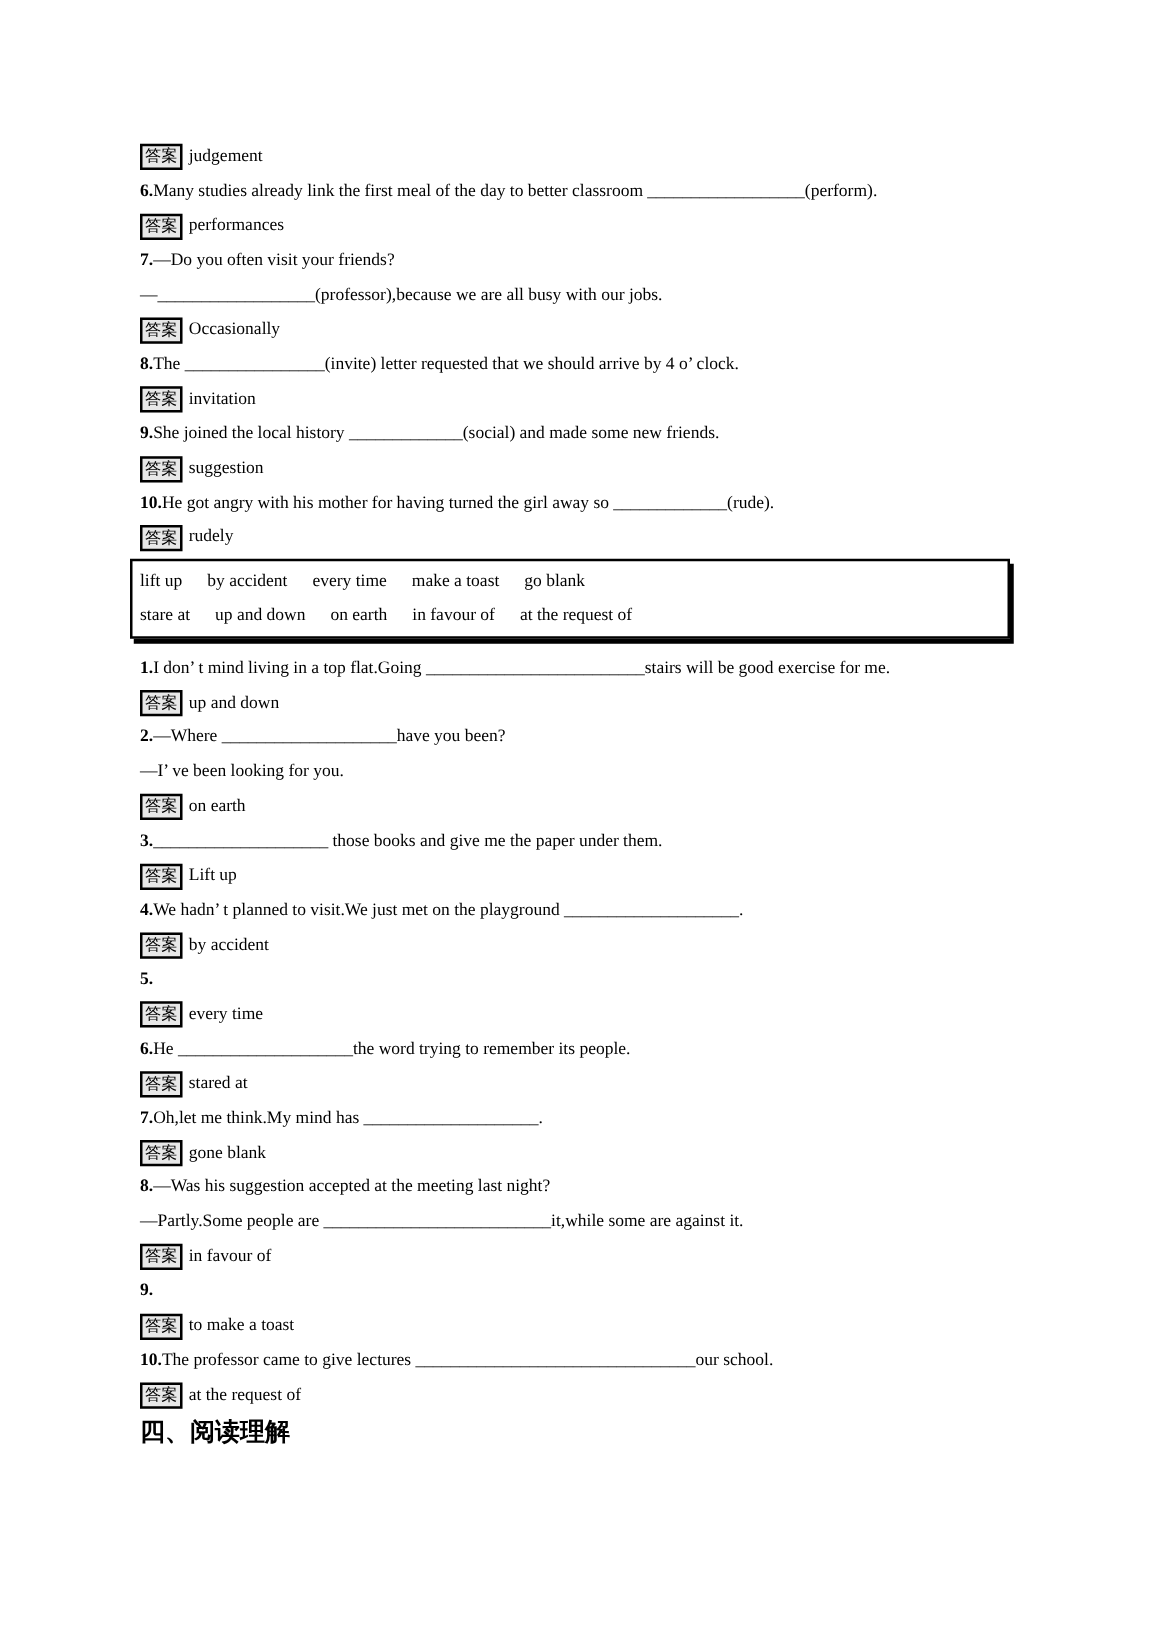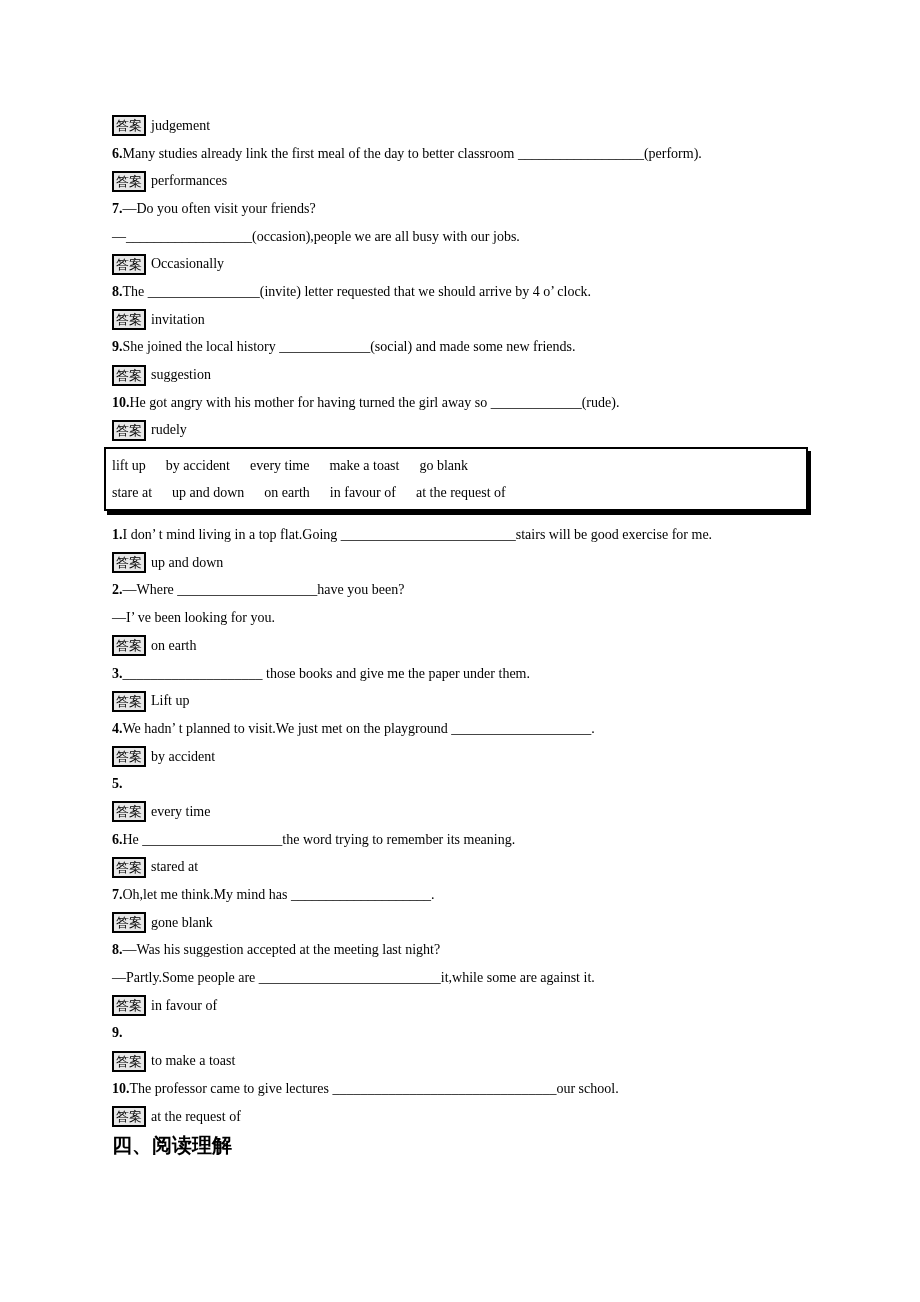--- a/index.html
+++ b/index.html
@@ -38,21 +38,21 @@
 </style>
 </head>
 <body>
 
 <div class="doc">
 
   <div class="line"><span class="abox">答案</span><span>judgement</span></div>
   <div class="line"><span class="qnum">6.</span><span>Many studies already link the first meal of the day to better classroom __________________(perform).</span></div>
   <div class="line"><span class="abox">答案</span><span>performances</span></div>
   <div class="line"><span class="qnum">7.</span><span>—Do you often visit your friends?</span></div>
-  <div class="line"><span>—__________________(occasion),people we are all busy with our jobs.</span></div>
+  <div class="line"><span>—__________________(professor),because we are all busy with our jobs.</span></div>
   <div class="line"><span class="abox">答案</span><span>Occasionally</span></div>
   <div class="line"><span class="qnum">8.</span><span>The ________________(invite) letter requested that we should arrive by 4 o’ clock.</span></div>
   <div class="line"><span class="abox">答案</span><span>invitation</span></div>
   <div class="line"><span class="qnum">9.</span><span>She joined the local history _____________(social) and made some new friends.</span></div>
   <div class="line"><span class="abox">答案</span><span>suggestion</span></div>
   <div class="line"><span class="qnum">10.</span><span>He got angry with his mother for having turned the girl away so _____________(rude).</span></div>
   <div class="line"><span class="abox">答案</span><span>rudely</span></div>
 
 
   <div class="pbox">
@@ -76,21 +76,21 @@
   <div class="line"><span class="abox">答案</span><span>up and down</span></div>
   <div class="line"><span class="qnum">2.</span><span>—Where ____________________have you been?</span></div>
   <div class="line"><span>—I’ ve been looking for you.</span></div>
   <div class="line"><span class="abox">答案</span><span>on earth</span></div>
   <div class="line"><span class="qnum">3.</span><span>____________________ those books and give me the paper under them.</span></div>
   <div class="line"><span class="abox">答案</span><span>Lift up</span></div>
   <div class="line"><span class="qnum">4.</span><span>We hadn’ t planned to visit.We just met on the playground ____________________.</span></div>
   <div class="line"><span class="abox">答案</span><span>by accident</span></div>
   <div class="line"><span class="qnum">5.</span></div>
   <div class="line"><span class="abox">答案</span><span>every time</span></div>
-  <div class="line"><span class="qnum">6.</span><span>He ____________________the word trying to remember its meaning.</span></div>
+  <div class="line"><span class="qnum">6.</span><span>He ____________________the word trying to remember its people.</span></div>
   <div class="line"><span class="abox">答案</span><span>stared at</span></div>
   <div class="line"><span class="qnum">7.</span><span>Oh,let me think.My mind has ____________________.</span></div>
   <div class="line"><span class="abox">答案</span><span>gone blank</span></div>
   <div class="line"><span class="qnum">8.</span><span>—Was his suggestion accepted at the meeting last night?</span></div>
   <div class="line"><span>—Partly.Some people are __________________________it,while some are against it.</span></div>
   <div class="line"><span class="abox">答案</span><span>in favour of</span></div>
   <div class="line"><span class="qnum">9.</span></div>
   <div class="line"><span class="abox">答案</span><span>to make a toast</span></div>
   <div class="line"><span class="qnum">10.</span><span>The professor came to give lectures ________________________________our school.</span></div>
   <div class="line"><span class="abox">答案</span><span>at the request of</span></div>

